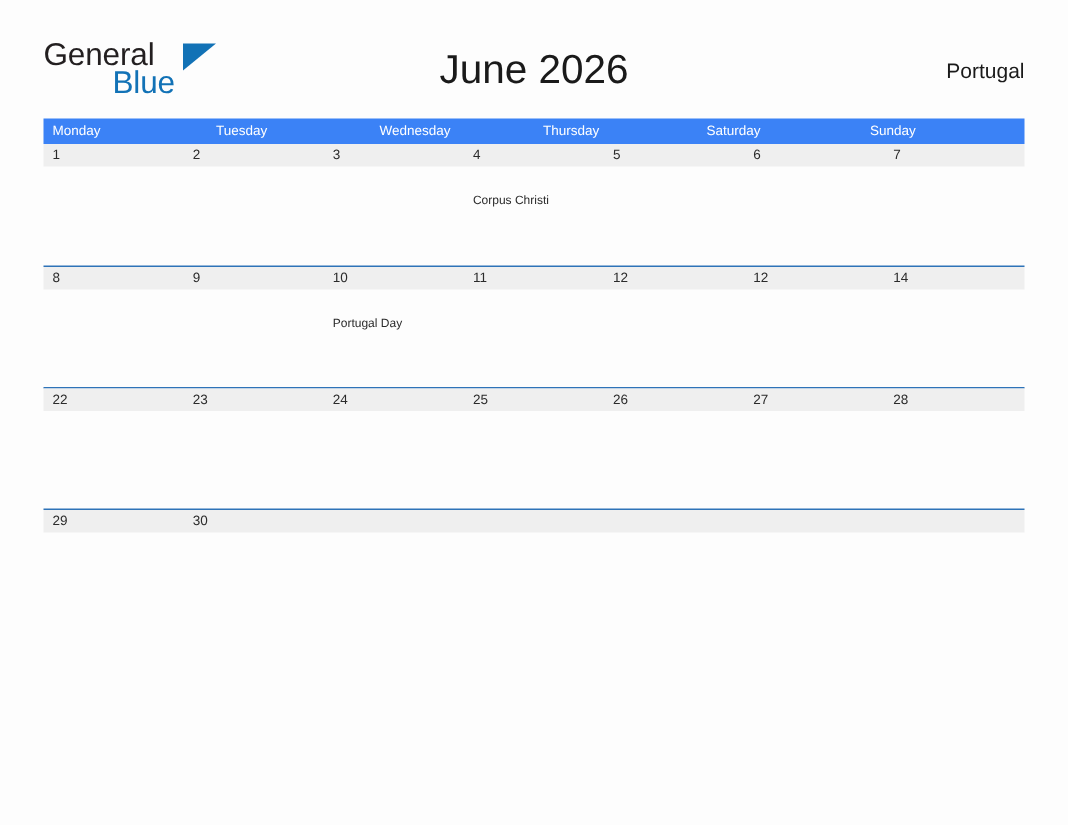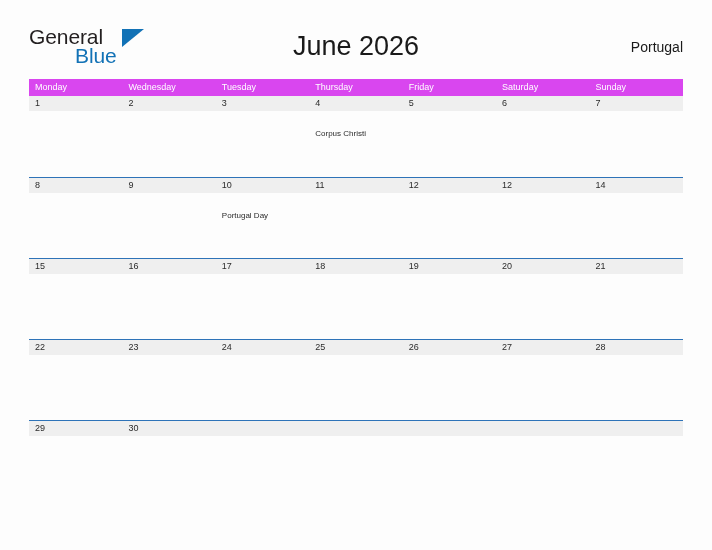--- a/index.html
+++ b/index.html
@@ -90,21 +90,21 @@
   .calendar {
     position: absolute;
     left: 29px;
     top: 79px;
     width: 654px;
   }
   .weekday-row {
     display: flex;
     width: 654px;
     height: 17px;
-    background: #d946ef;
+    background: #3b82f6;
   }
   .weekday {
     flex: 1 1 0;
     box-sizing: border-box;
     padding-left: 6px;
     color: #ffffff;
     font-size: 9px;
     line-height: 17px;
     white-space: nowrap;
     overflow: hidden;
@@ -180,24 +180,23 @@
     </div>
 
     <div class="title">June 2026</div>
 
     <div class="locale">Portugal</div>
   </div>
 
   <div class="calendar">
     <div class="weekday-row" id="weekday-row">
         <div class="weekday">Monday</div>
+        <div class="weekday">Tuesday</div>
         <div class="weekday">Wednesday</div>
-        <div class="weekday">Tuesday</div>
         <div class="weekday">Thursday</div>
-        <div class="weekday">Friday</div>
         <div class="weekday">Saturday</div>
         <div class="weekday">Sunday</div>
       </div>
     <div id="weeks-container">
         <div class="week-row first">
           <div class="day-band"></div>
           <div class="days">
             <div class="day-cell">
               <div class="day-number">1</div>
             </div>
@@ -250,46 +249,20 @@
             </div>
             <div class="day-cell">
               <div class="day-number">14</div>
             </div>
           </div>
         </div>
         <div class="week-row">
           <div class="day-band"></div>
           <div class="days">
             <div class="day-cell">
-              <div class="day-number">15</div>
-            </div>
-            <div class="day-cell">
-              <div class="day-number">16</div>
-            </div>
-            <div class="day-cell">
-              <div class="day-number">17</div>
-            </div>
-            <div class="day-cell">
-              <div class="day-number">18</div>
-            </div>
-            <div class="day-cell">
-              <div class="day-number">19</div>
-            </div>
-            <div class="day-cell">
-              <div class="day-number">20</div>
-            </div>
-            <div class="day-cell">
-              <div class="day-number">21</div>
-            </div>
-          </div>
-        </div>
-        <div class="week-row">
-          <div class="day-band"></div>
-          <div class="days">
-            <div class="day-cell">
               <div class="day-number">22</div>
             </div>
             <div class="day-cell">
               <div class="day-number">23</div>
             </div>
             <div class="day-cell">
               <div class="day-number">24</div>
             </div>
             <div class="day-cell">
               <div class="day-number">25</div>

